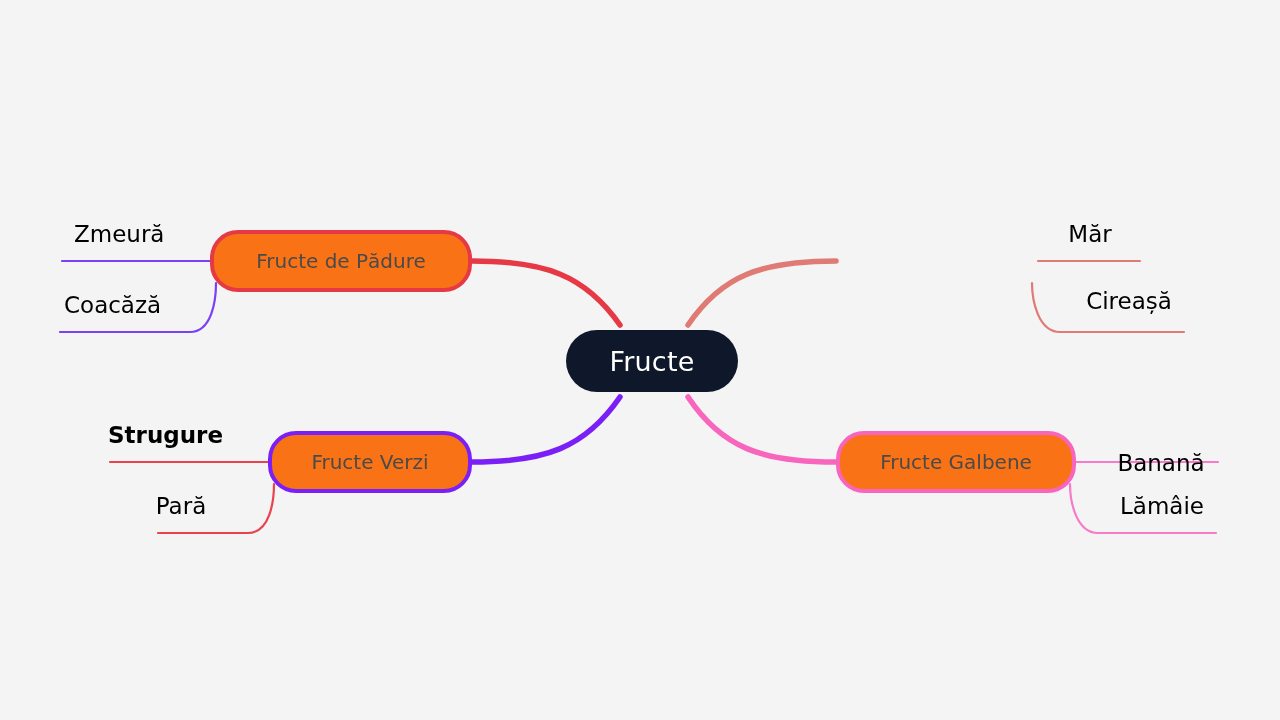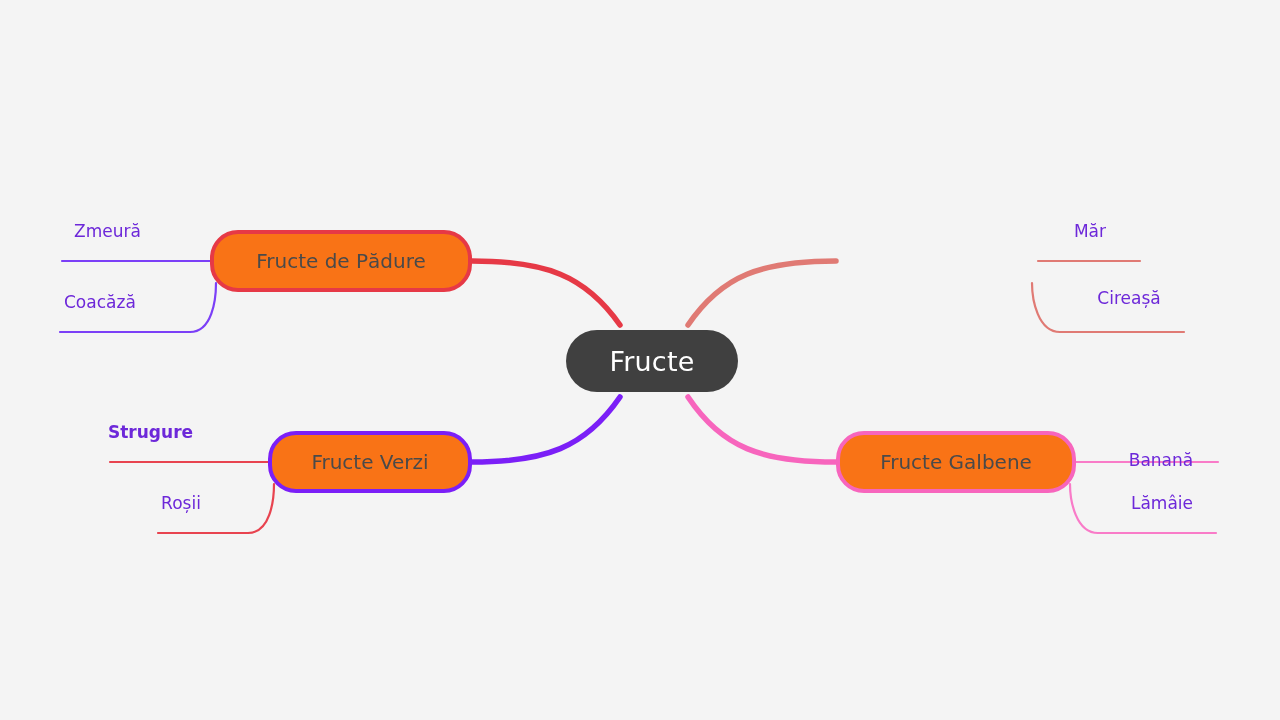--- a/index.html
+++ b/index.html
@@ -28,38 +28,38 @@
   }
   .node {
     position: absolute;
     box-sizing: border-box;
     display: flex;
     align-items: center;
     justify-content: center;
     white-space: nowrap;
   }
   .root-node {
-    background: #404040;
+    background: #0f172a;
     border-radius: 34px;
     color: #ffffff;
     font-size: 27px;
     letter-spacing: 0.2px;
   }
   .branch-node {
     background: #f97316;
     border-radius: 28px;
     border-style: solid;
     border-width: 4px;
     color: #4a4a4a;
     font-size: 20px;
   }
   .leaf-label {
     position: absolute;
-    color: #6d28d9;
-    font-size: 17px;
+    color: #000000;
+    font-size: 23px;
     white-space: nowrap;
   }
   .leaf-label.align-right {
     text-align: center;
   }
 </style>
 </head>
 <body>
 
 <div id="canvas">
@@ -111,19 +111,19 @@
   <div class="leaf-label" style="left:74px; top:221px;">Zmeură</div>
 
   <div class="leaf-label" style="left:64px; top:292px;">Coacăză</div>
 
   <div class="leaf-label align-right" style="left:1040px; top:221px; width:100px;">Măr</div>
 
   <div class="leaf-label align-right" style="left:1074px; top:288px; width:110px;">Cireașă</div>
 
   <div class="leaf-label" style="left:108px; top:422px;font-weight:bold;">Strugure</div>
 
-  <div class="leaf-label align-right" style="left:148px; top:493px; width:66px;">Roșii</div>
+  <div class="leaf-label align-right" style="left:148px; top:493px; width:66px;">Pară</div>
 
   <div class="leaf-label align-right" style="left:1104px; top:422px; width:114px;margin-top:28px;">Banană</div>
 
   <div class="leaf-label align-right" style="left:1108px; top:493px; width:108px;">Lămâie</div>
 
 </div>
 
 </body></html>

